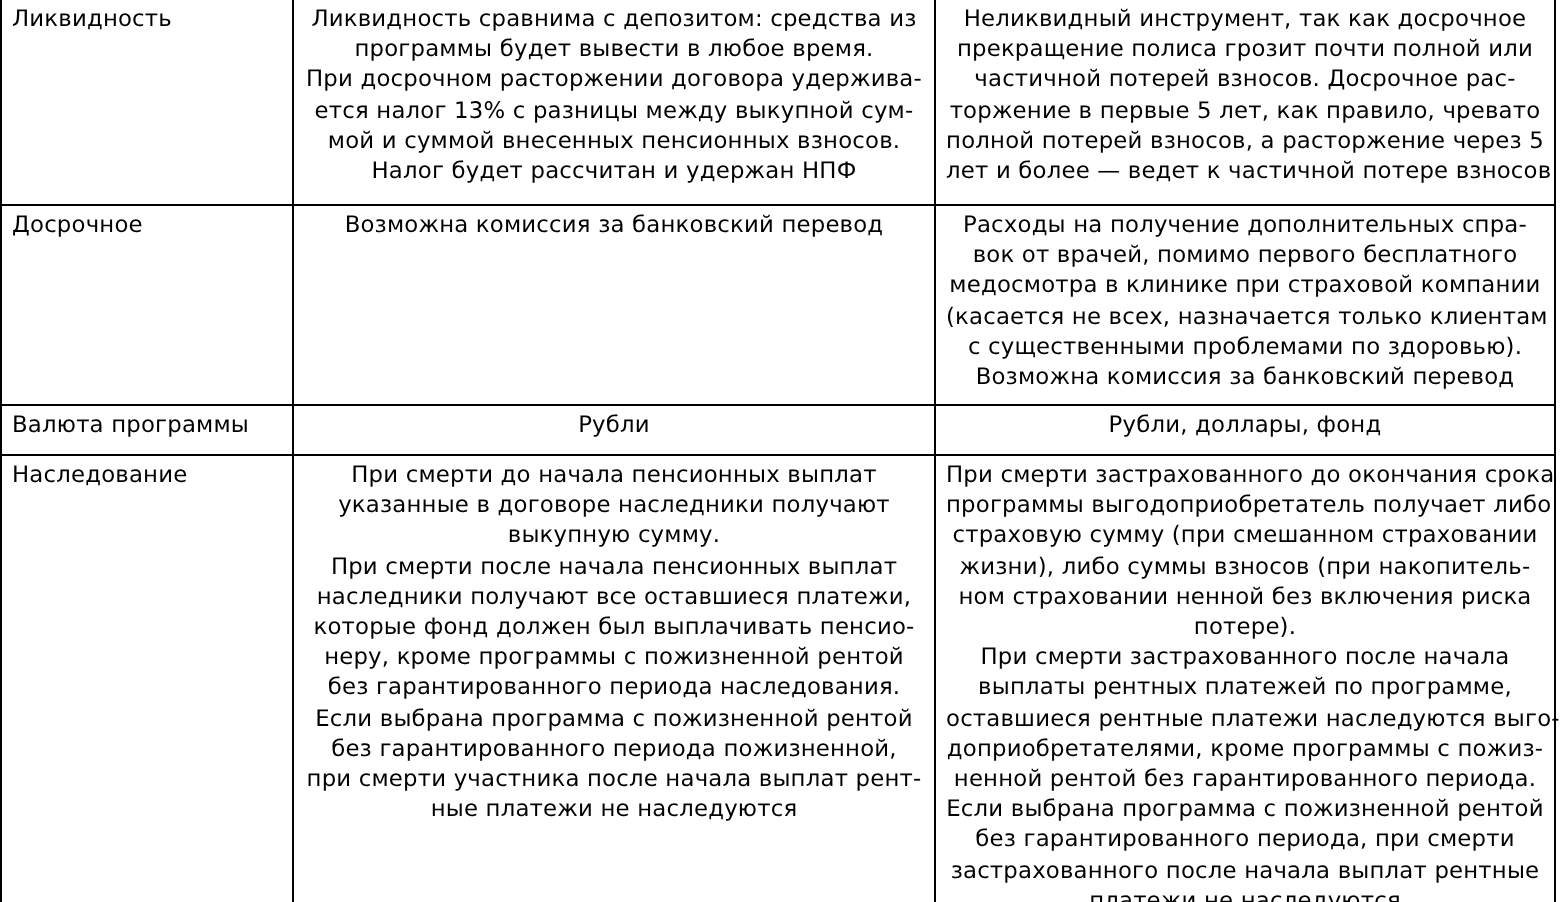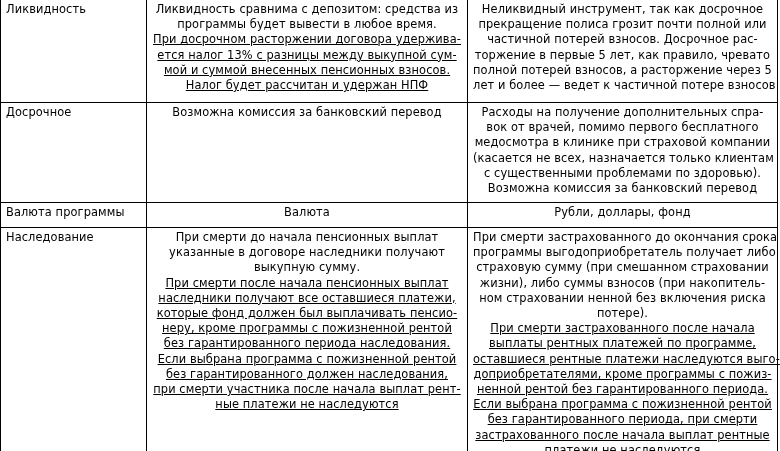--- a/index.html
+++ b/index.html
@@ -47,21 +47,20 @@
   .cell-label {
     white-space: nowrap;
   }
   .para {
     margin: 0;
     padding: 0;
     text-align: left;
   }
   .para + .para {
     margin-top: 0;
-    text-decoration: underline;
   }
   .line {
     display: block;
     white-space: pre;
     text-align: center;
   }
   .row-liq td { height: 97px; }
   .row-izd td { height: 94px; }
   .row-val td { height: 19px; }
   .row-nas td { height: 231px; }
@@ -126,21 +125,21 @@
                 <span class="line">Возможна комиссия за банковский перевод</span>
               </div>
             </div>
           </td>
       </tr>
       <tr class="row-val">
         <td class="cell-label"><span>Валюта программы</span></td>
         <td>
             <div class="cell-body">
               <div class="para">
-                <span class="line">Валюта</span>
+                <span class="line">Рубли</span>
               </div>
             </div>
           </td>
         <td>
             <div class="cell-body">
               <div class="para">
                 <span class="line">Рубли, доллары, фонд</span>
               </div>
             </div>
           </td>
@@ -156,21 +155,21 @@
               </div>
               <div class="para">
                 <span class="line">При смерти после начала пенсионных выплат</span>
                 <span class="line">наследники получают все оставшиеся платежи,</span>
                 <span class="line">которые фонд должен был выплачивать пенсио-</span>
                 <span class="line">неру, кроме программы с пожизненной рентой</span>
                 <span class="line">без гарантированного периода наследования.</span>
               </div>
               <div class="para">
                 <span class="line">Если выбрана программа с пожизненной рентой</span>
-                <span class="line">без гарантированного должен наследования,</span>
+                <span class="line">без гарантированного периода пожизненной,</span>
                 <span class="line">при смерти участника после начала выплат рент-</span>
                 <span class="line">ные платежи не наследуются</span>
               </div>
             </div>
           </td>
         <td>
             <div class="cell-body">
               <div class="para">
                 <span class="line">При смерти застрахованного до окончания срока</span>
                 <span class="line">программы выгодоприобретатель получает либо</span>

